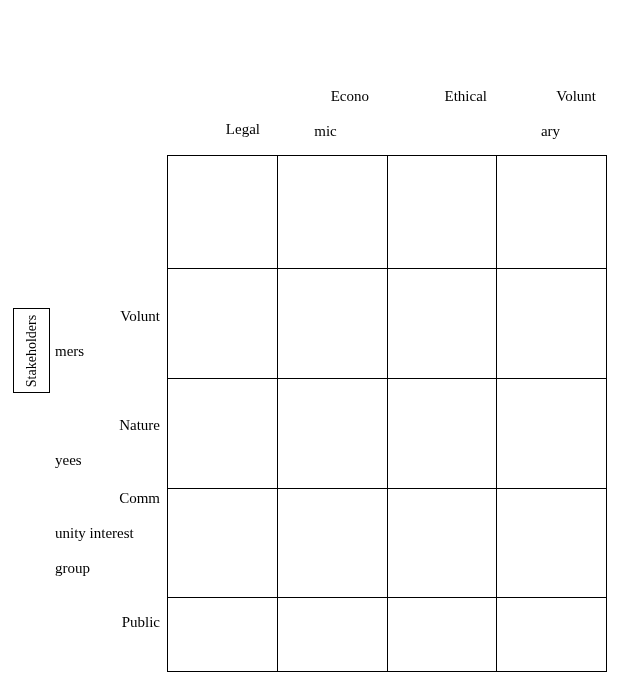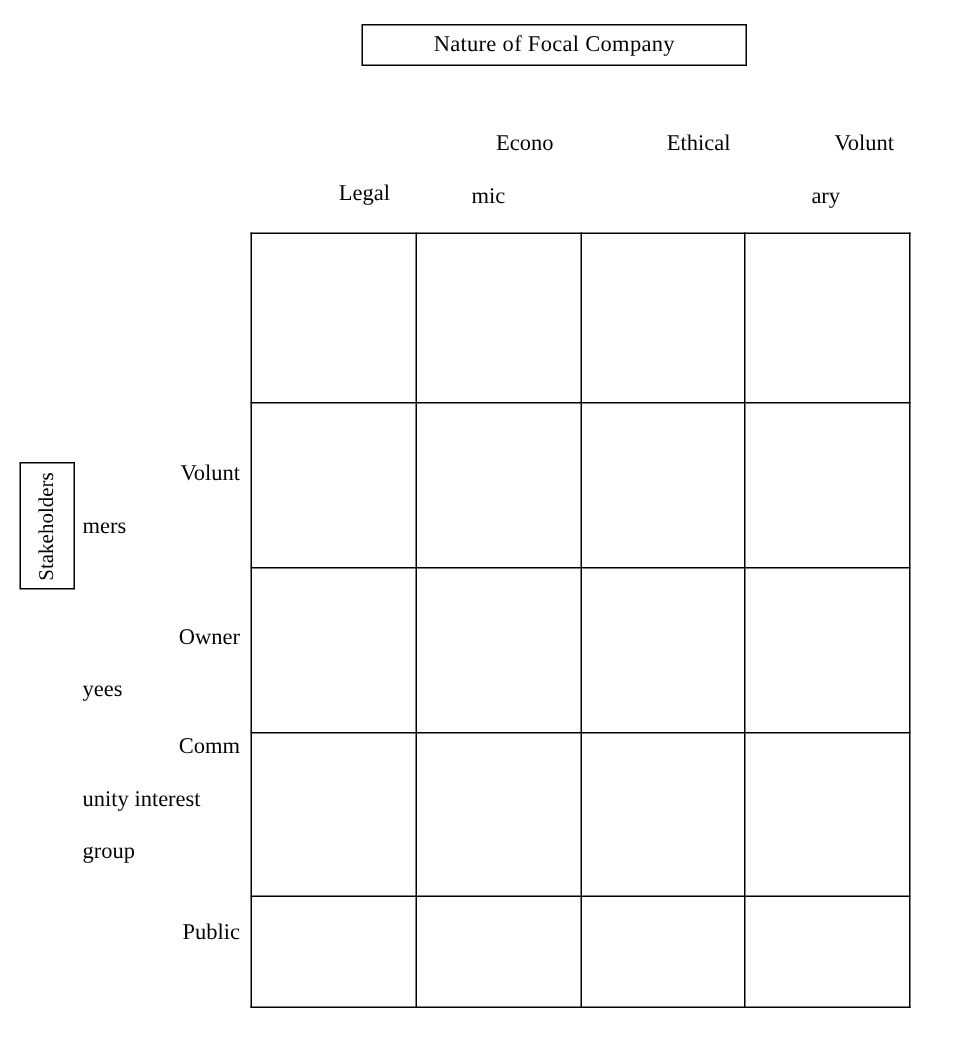--- a/index.html
+++ b/index.html
@@ -135,23 +135,20 @@
   .matrix tr.mr-2 { height: 110px; }
   .matrix tr.mr-3 { height: 110px; }
   .matrix tr.mr-4 { height: 109px; }
   .matrix tr.mr-5 { height: 74px;  }
 </style>
 </head>
 <body>
 
 <div class="canvas">
 
-  <div class="title-box">
-    <span class="title-text">Nature of Focal Company</span>
-  </div>
 
   <div class="col-header c-legal">
     <span class="hdr-line-1">Legal</span>
   </div>
 
   <div class="col-header c-economic">
     <span class="hdr-line-1">Econo</span>
     <span class="hdr-line-2">mic</span>
   </div>
 
@@ -168,21 +165,21 @@
     <span class="axis-text">Stakeholders</span>
   </div>
 
 
   <div class="row-label r-customers">
     <span class="rl-line-1">Volunt</span>
     <span class="rl-line-2">mers</span>
   </div>
 
   <div class="row-label r-employees">
-    <span class="rl-line-1">Owner</span>
+    <span class="rl-line-1">Nature</span>
     <span class="rl-line-2">yees</span>
   </div>
 
   <div class="row-label r-community">
     <span class="rl-line-1">Comm</span>
     <span class="rl-line-2">unity interest</span>
     <span class="rl-line-3">group</span>
   </div>
 
   <div class="row-label r-public">

